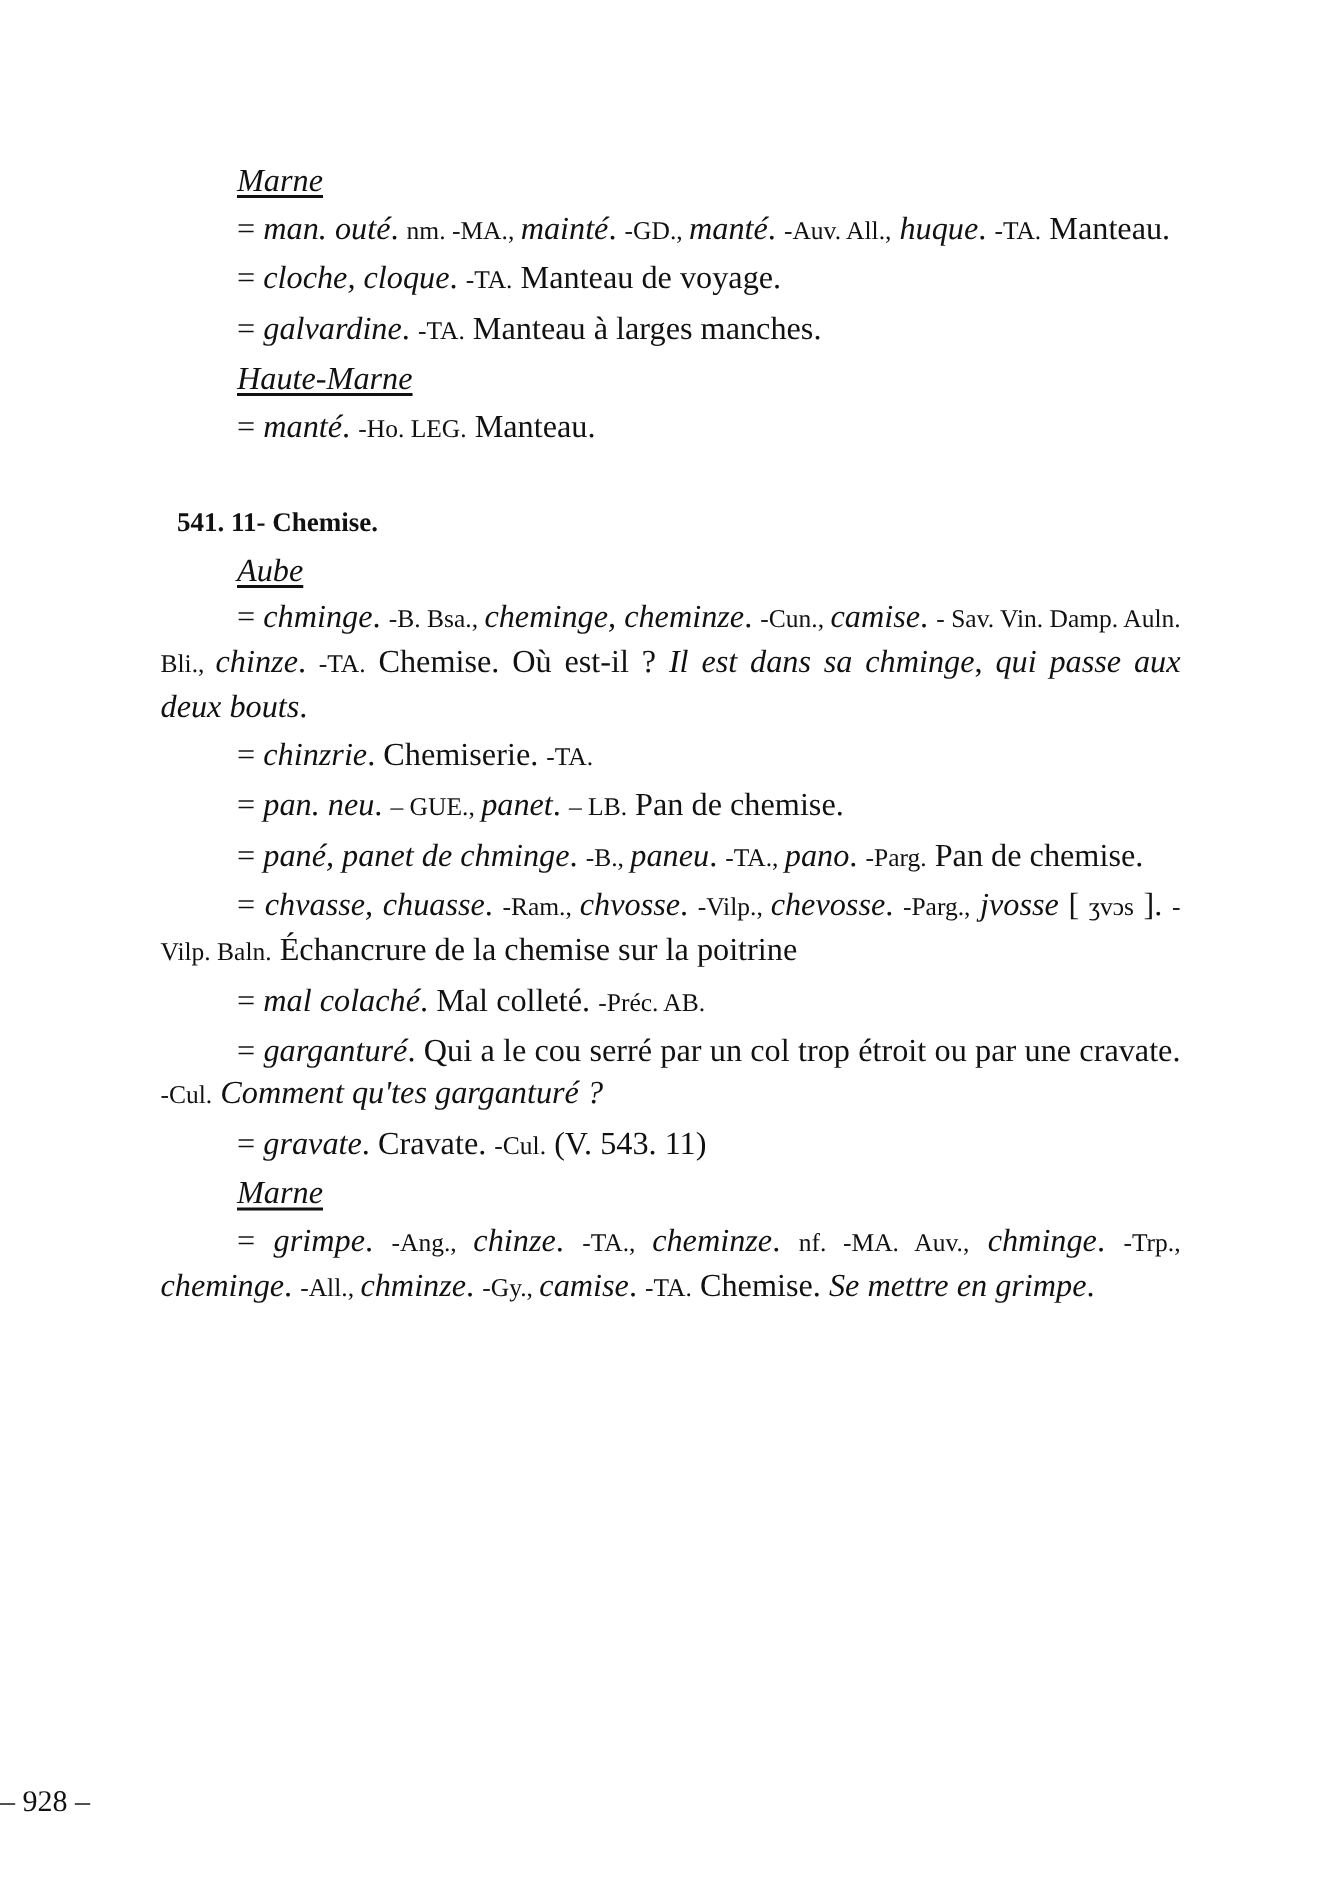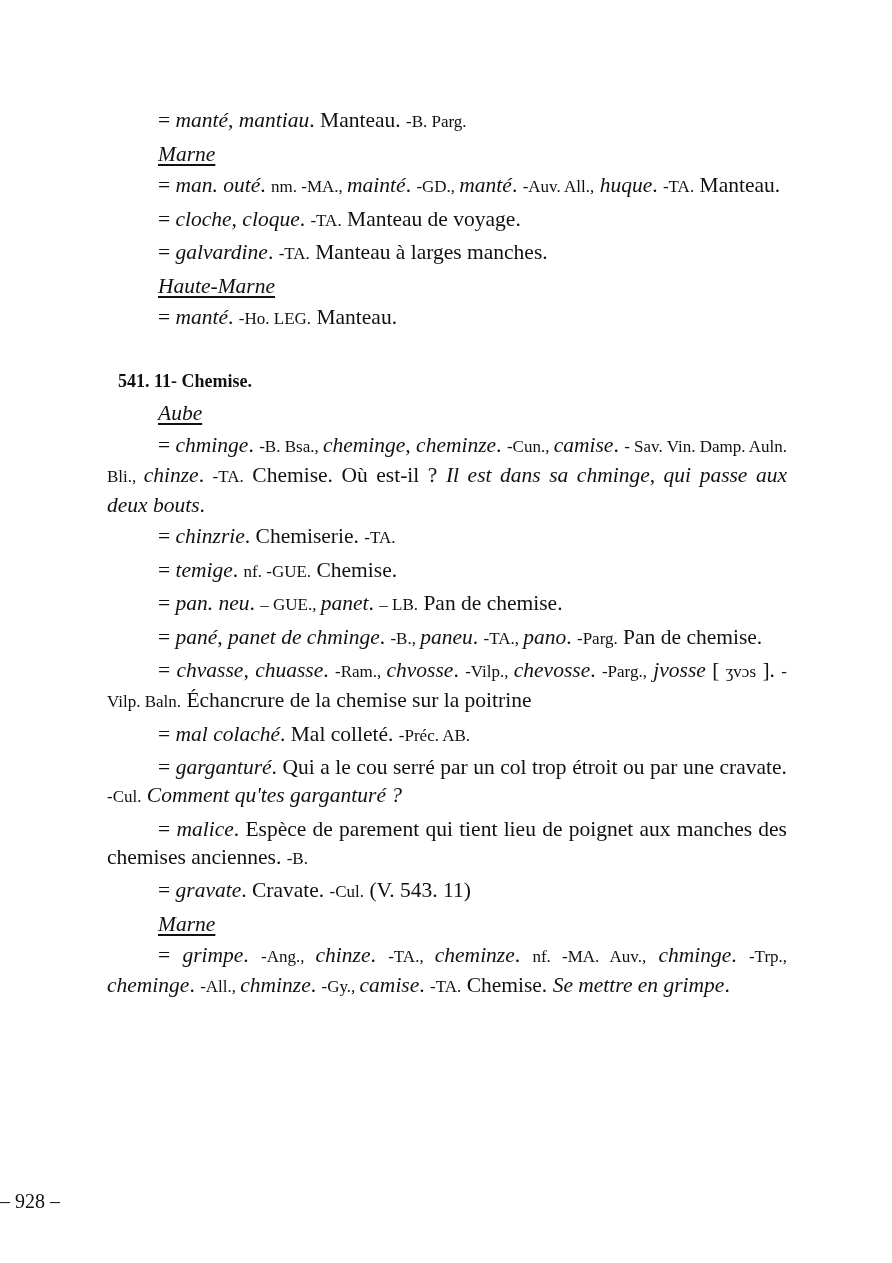--- a/index.html
+++ b/index.html
@@ -26,39 +26,36 @@
   .footer {
     position: absolute; top: 1190px; left: 0; width: 866px;
     text-align: left; font-size: 20px;
   }
 </style>
 </head>
 <body>
 
 <div class="page">
   <div id="part1">
-      <p class="p"><span>= </span><i>manté, mantiau</i><span>. Manteau. </span><span class="sm">-B. Parg.</span></p>
       <div class="region">Marne</div>
       <p class="p"><span>= </span><i>man. outé</i><span>. </span><span class="sm">nm. -MA., </span><i>mainté</i><span>. </span><span class="sm">-GD., </span><i>manté</i><span>. </span><span class="sm">-Auv. All.,</span><span> </span><i>huque</i><span>. </span><span class="sm">-TA.</span><span> Manteau.</span></p>
       <p class="p"><span>= </span><i>cloche, cloque</i><span>. </span><span class="sm">-TA.</span><span> Manteau de voyage.</span></p>
       <p class="p"><span>= </span><i>galvardine</i><span>. </span><span class="sm">-TA.</span><span> Manteau à larges manches.</span></p>
       <div class="region">Haute-Marne</div>
       <p class="p"><span>= </span><i>manté</i><span>. </span><span class="sm">-Ho. LEG.</span><span> Manteau.</span></p>
     </div>
   <div class="heading">541. 11- Chemise.</div>
   <div id="part2">
       <div class="region">Aube</div>
       <p class="p"><span>= </span><i>chminge</i><span>. </span><span class="sm">-B. Bsa., </span><i>cheminge, cheminze</i><span>. </span><span class="sm">-Cun., </span><i>camise</i><span>. </span><span class="sm">- Sav. Vin. Damp. Auln. Bli., </span><i>chinze</i><span>. </span><span class="sm">-TA.</span><span> Chemise. Où est-il ? </span><i>Il est dans sa chminge</i><span>, </span><i>qui passe aux deux bouts</i><span>.</span></p>
       <p class="p"><span>= </span><i>chinzrie</i><span>. Chemiserie. </span><span class="sm">-TA.</span></p>
-      <p class="p"><span>= </span><i>temige</i><span>. </span><span class="sm">nf. -GUE.</span><span> Chemise.</span></p>
       <p class="p"><span>= </span><i>pan. neu</i><span>. </span><span class="sm">– GUE., </span><i>panet</i><span>. </span><span class="sm">– LB.</span><span> Pan de chemise.</span></p>
       <p class="p"><span>= </span><i>pané, panet de chminge</i><span>. </span><span class="sm">-B., </span><i>paneu</i><span>. </span><span class="sm">-TA., </span><i>pano</i><span>. </span><span class="sm">-Parg.</span><span> Pan de chemise.</span></p>
       <p class="p"><span>= </span><i>chvasse, chuasse</i><span>. </span><span class="sm">-Ram., </span><i>chvosse</i><span>. </span><span class="sm">-Vilp., </span><i>chevosse</i><span>. </span><span class="sm">-Parg.,</span><span> </span><i>jvosse</i><span> [ </span><span class="sm">ʒvɔs</span><span> ]. </span><span class="sm">-Vilp. Baln.</span><span> Échancrure de la chemise sur la poitrine</span></p>
       <p class="p"><span>= </span><i>mal colaché</i><span>. Mal colleté. </span><span class="sm">-Préc. AB.</span></p>
       <p class="p"><span>= </span><i>garganturé</i><span>. Qui a le cou serré par un col trop étroit ou par une cravate. </span><span class="sm">-Cul.</span><span> </span><i>Comment qu'tes garganturé ?</i></p>
-      <p class="p"><span>= </span><i>malice</i><span>. Espèce de parement qui tient lieu de poignet aux manches des chemises anciennes. </span><span class="sm">-B.</span></p>
       <p class="p"><span>= </span><i>gravate</i><span>. Cravate. </span><span class="sm">-Cul.</span><span> (V. 543. 11)</span></p>
       <div class="region">Marne</div>
       <p class="p"><span>= </span><i>grimpe</i><span>. </span><span class="sm">-Ang., </span><i>chinze</i><span>. </span><span class="sm">-TA., </span><i>cheminze</i><span>. </span><span class="sm">nf. -MA. Auv.,</span><span> </span><i>chminge</i><span>. </span><span class="sm">-Trp., </span><i>cheminge</i><span>. </span><span class="sm">-All., </span><i>chminze</i><span>. </span><span class="sm">-Gy., </span><i>camise</i><span>. </span><span class="sm">-TA.</span><span> Chemise. </span><i>Se mettre en grimpe</i><span>.</span></p>
     </div>
 </div>
 
 <div class="footer">– 928 –</div>
 
 </body></html>

